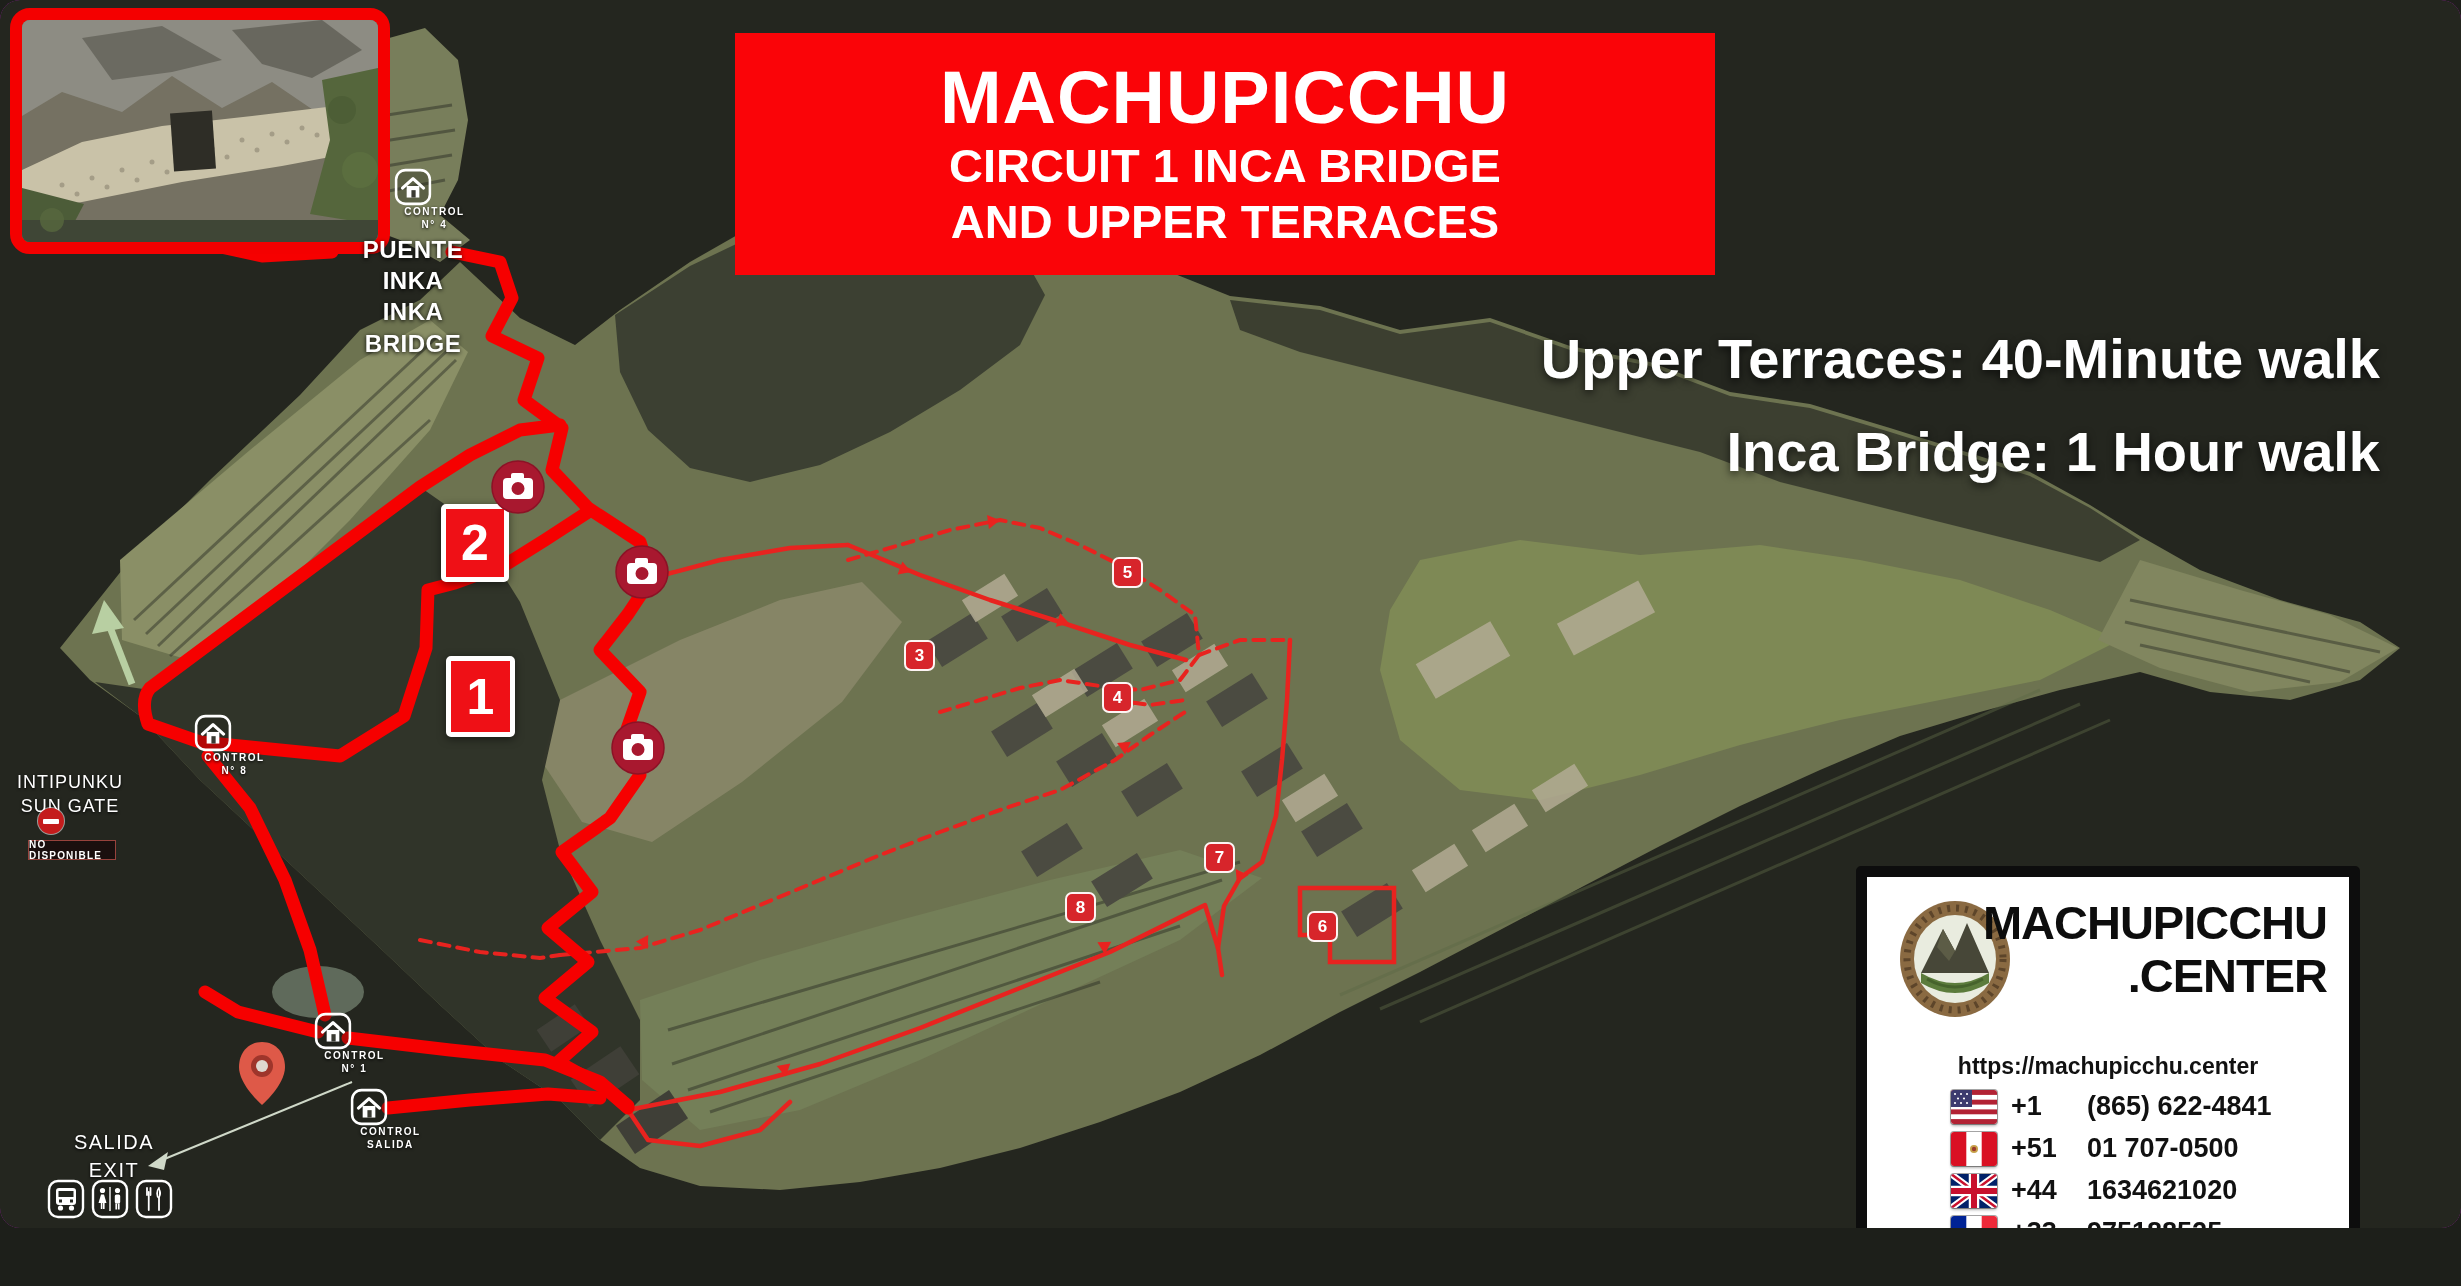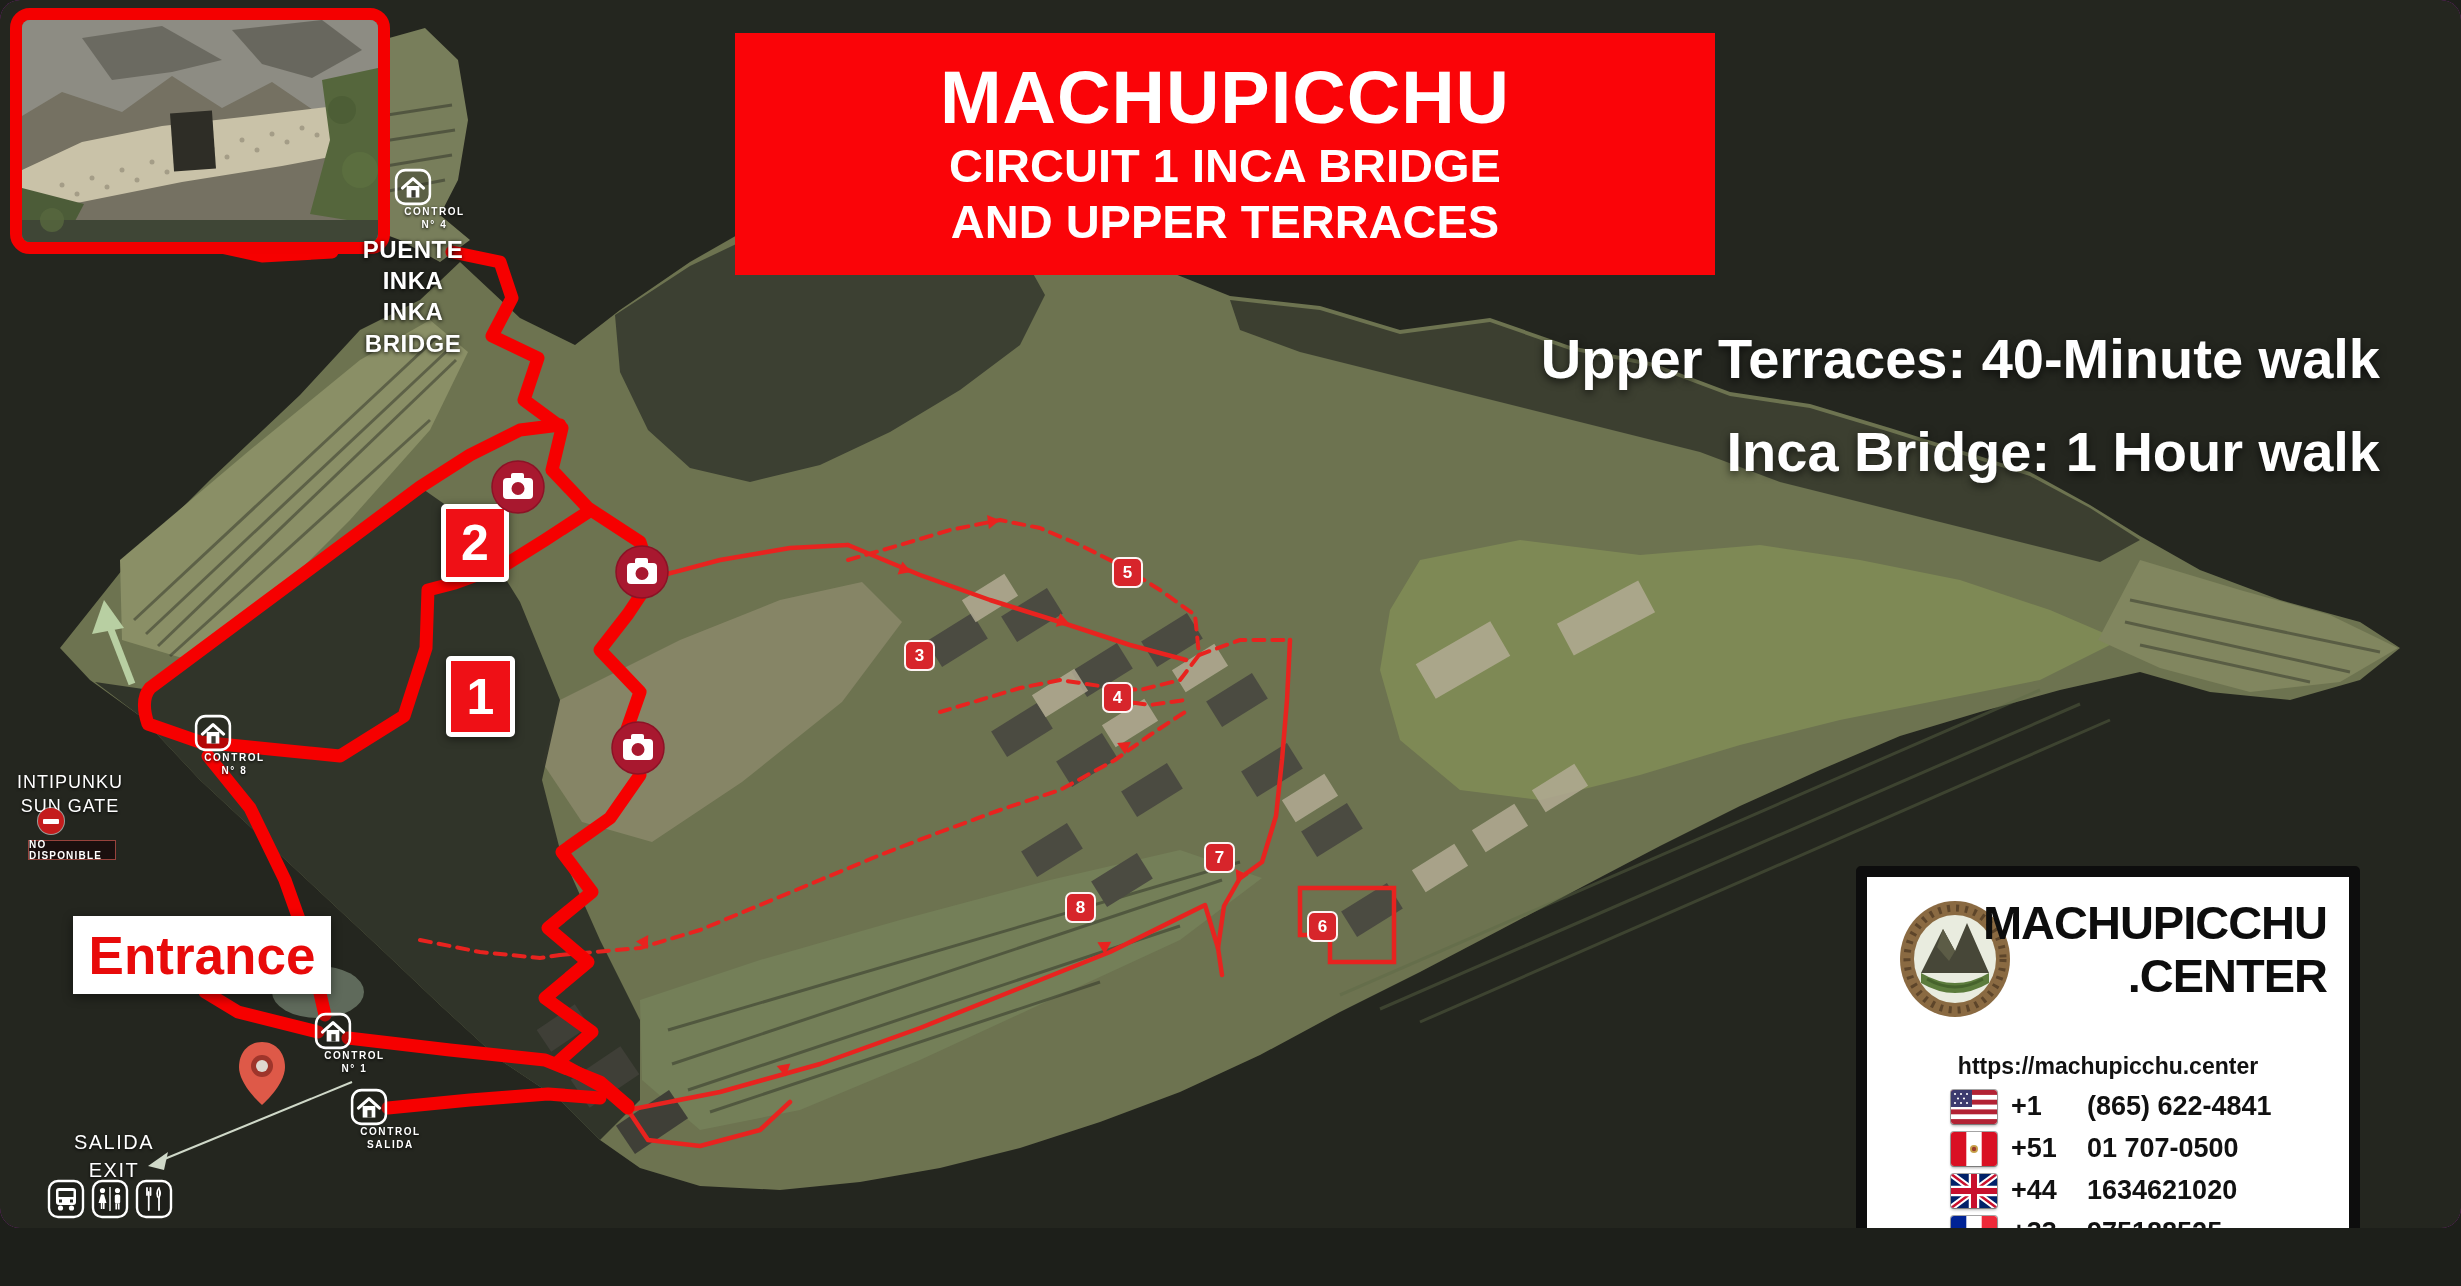--- a/index.html
+++ b/index.html
@@ -315,23 +315,20 @@
 
   <div class="abs sungate">
     <div>INTIPUNKU</div>
     <div>SUN GATE</div>
   </div>
   <div class="abs noentry">
       <div class="bar"></div>
     </div>
   <div class="abs nodisp">NO DISPONIBLE</div>
 
-  <div class="abs entrance">
-    <span>Entrance</span>
-  </div>
 
   <svg class="abs" style="left:236px;top:1040px" width="52" height="68" viewBox="0 0 52 68">
     <path d="M26,2 C12,2 3,13 3,27 C3,45 26,65 26,65 C26,65 49,45 49,27 C49,13 40,2 26,2 Z" fill="#de5948"></path>
     <circle cx="26" cy="26" r="11" fill="#9e352b"></circle>
     <circle cx="26" cy="26" r="6" fill="#ded8d0"></circle>
   </svg>
 
   <div class="abs exitlab">
     <div>SALIDA</div>
     <div>EXIT</div>

